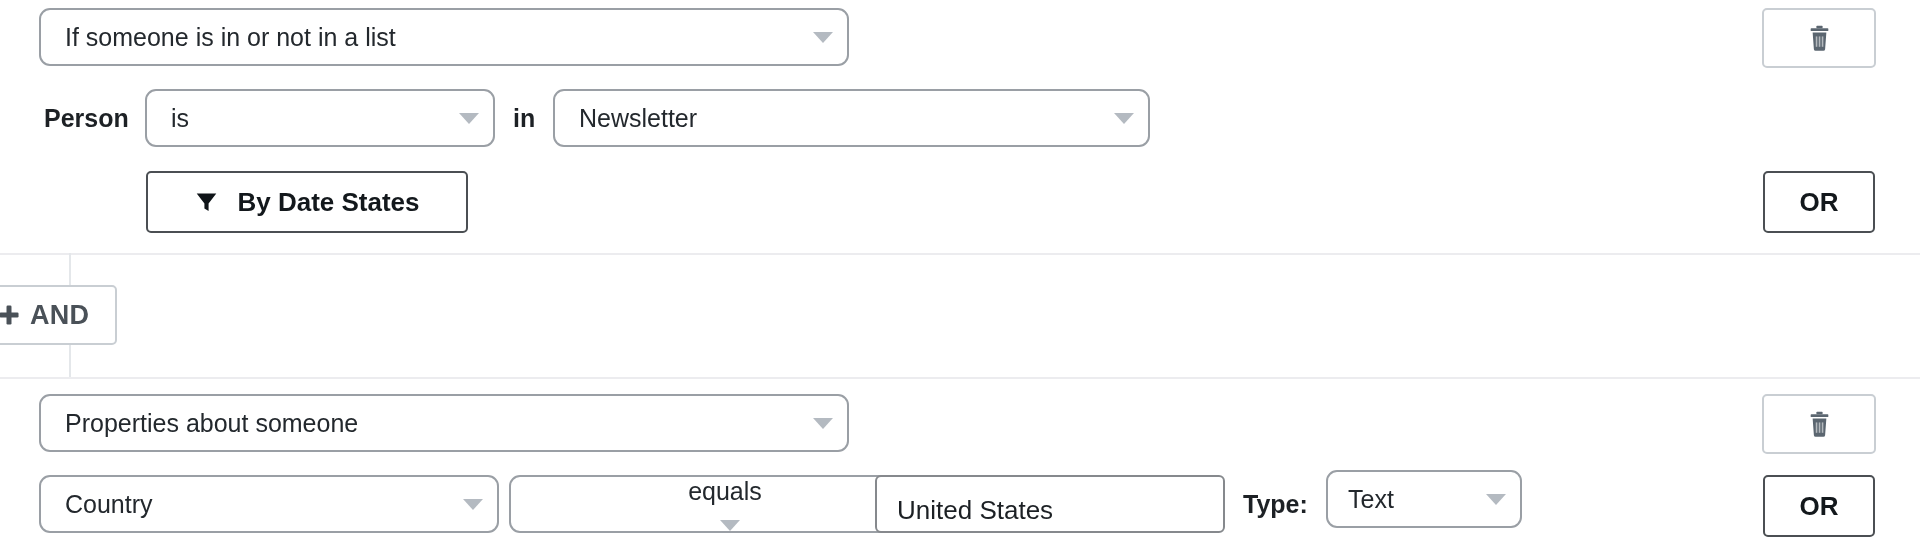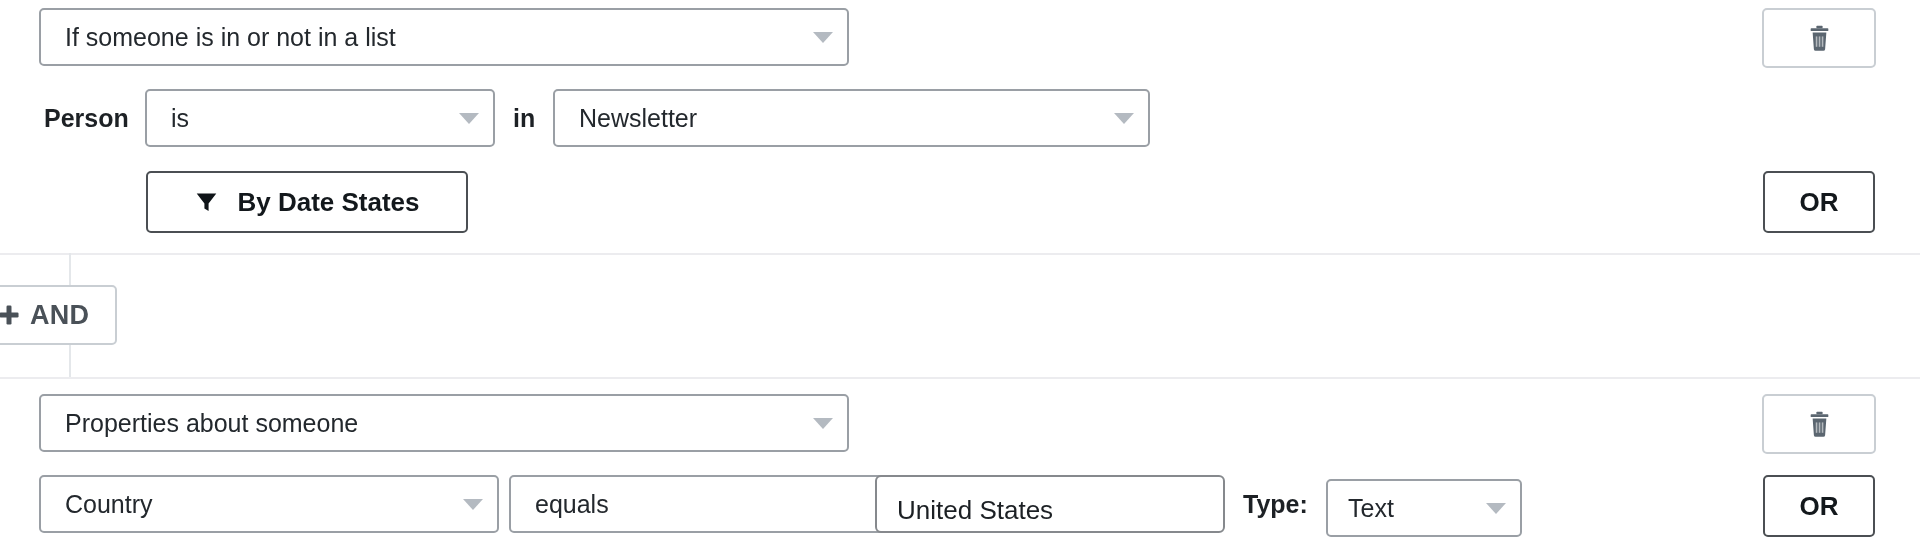--- a/index.html
+++ b/index.html
@@ -41,21 +41,21 @@
     background: #ffffff;
   }
 
   
   .select {
     position: absolute;
     display: flex;
     align-items: center;
     background: #ffffff;
     border: 2px solid #9a9fa5;
-    border-radius: 5px;
+    border-radius: 11px;
     height: 58px;
     padding: 0 14px 0 24px;
     cursor: pointer;
   }
   .select .sel-value {
     flex: 1 1 auto;
     font-size: 25px;
     color: #23282d;
     white-space: nowrap;
     overflow: hidden;
@@ -207,32 +207,32 @@
     <div class="select" style="left:39px; top:15px; width:810px;">
       <span class="sel-value">Properties about someone</span>
       <span class="caret"></span>
     </div>
 
     <div class="select" style="left:39px; top:96px; width:460px;align-items:center;">
       <span class="sel-value">Country</span>
       <span class="caret"></span>
     </div>
 
-    <div class="select" style="left:509px; top:96px; width:422px;">
+    <div class="select" style="left:509px; top:96px; width:422px;flex-direction:column;">
       <span class="sel-value">equals</span>
       <span class="caret"></span>
     </div>
 
     <div class="textinput" style="left:875px; top:96px; width:350px;">
       <span class="inp-value">United States</span>
     </div>
 
     <span class="inline-label" style="left:1243px; top:96px;">Type:</span>
 
-    <div class="select" style="left:1326px; top:100px; width:196px; padding-left:20px;">
+    <div class="select" style="left:1326px; top:91px; width:196px; padding-left:20px;">
       <span class="sel-value">Text</span>
       <span class="caret"></span>
     </div>
 
     <div class="btn btn-light-outline trash-btn" style="left:1762px; top:15px;">
       <svg width="25" height="27" viewBox="0 0 24 26">
         <rect x="3.5" y="3.2" width="17" height="2.6" rx="0.6" fill="#5b6670"></rect>
         <rect x="9" y="0.8" width="6" height="2.4" rx="0.7" fill="#5b6670"></rect>
         <path d="M5.4 7.2h13.2l-1.2 16.2a1.7 1.7 0 0 1-1.7 1.5H8.3a1.7 1.7 0 0 1-1.7-1.5z" fill="#5b6670"></path>
         <rect x="8.4" y="11" width="1.5" height="10" fill="#ffffff" opacity="0.55"></rect>

